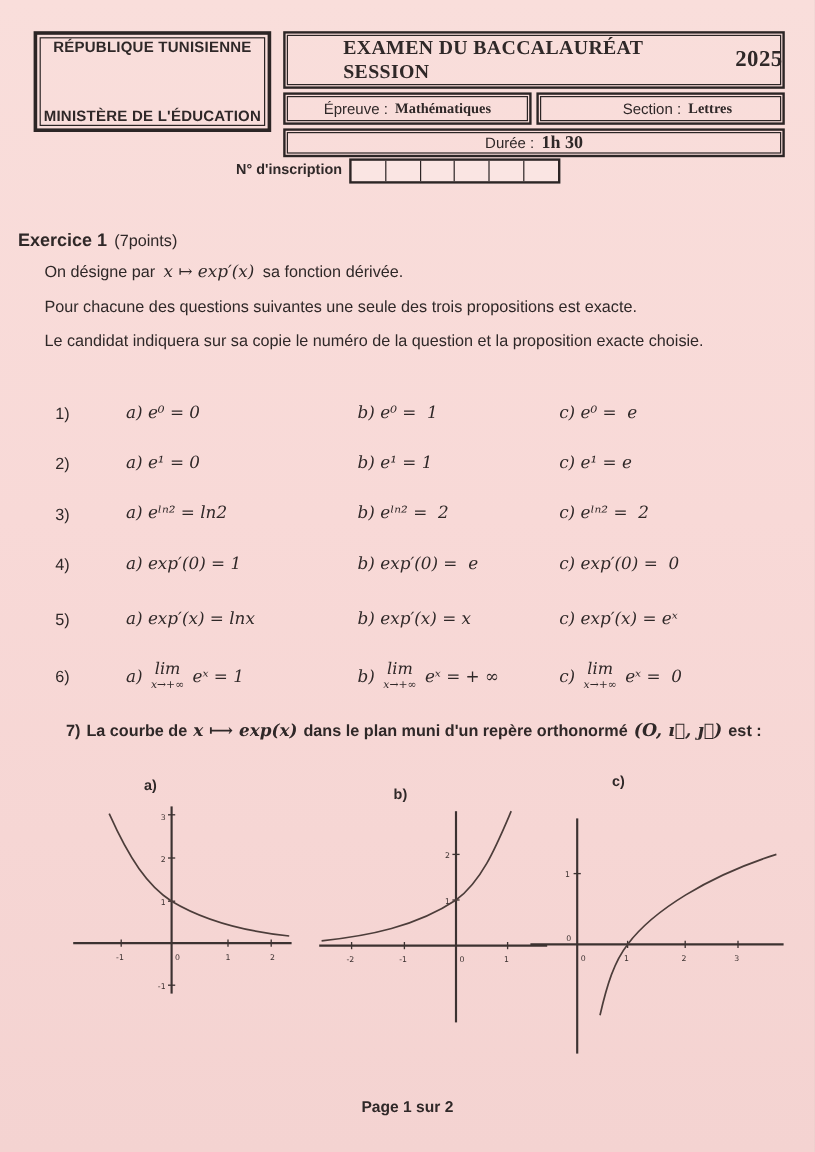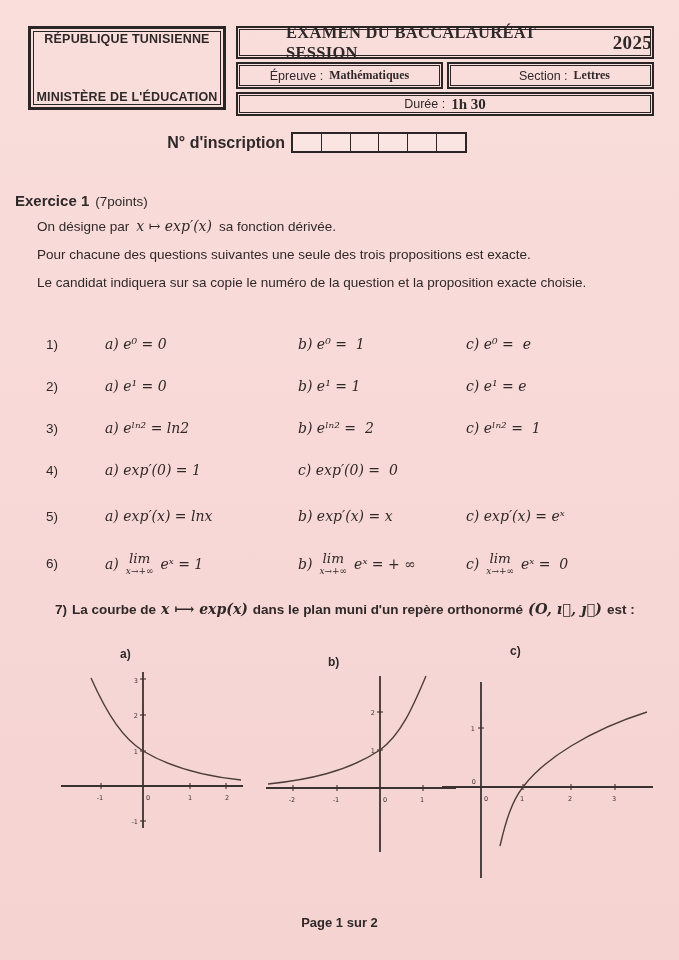--- a/index.html
+++ b/index.html
@@ -10,32 +10,32 @@
     color:#2f2828;
   }
   
   .header{position:absolute;left:28px;top:26px;width:626px;display:flex;gap:10px;}
   .inst-box{width:198px;height:84px;border:3px solid #2c2525;box-sizing:border-box;display:flex;background:transparent;}
   .inst-inner{flex:1;margin:2px;border:1px solid #2c2525;display:flex;flex-direction:column;justify-content:space-between;align-items:center;gap:5px;
     font-weight:bold;font-size:12.5px;letter-spacing:0.2px;text-align:center;}
   .right-group{flex:1;display:flex;flex-direction:column;gap:3px;}
   .hbox{border:2px solid #2c2525;position:relative;box-sizing:border-box;display:flex;align-items:center;justify-content:center;}
   .hbox::after{content:"";position:absolute;inset:1px;border:1px solid #2c2525;pointer-events:none;}
-  .hrow1{height:33px;font-family:"Liberation Serif",serif;font-weight:bold;font-size:16.5px;letter-spacing:0.3px;padding-left:48px;}
+  .hrow1{height:48px;font-family:"Liberation Serif",serif;font-weight:bold;font-size:16.5px;letter-spacing:0.3px;padding-left:48px;}
   .hrow1 .year{font-size:19px;margin-left:7px;}
   .hrow2{display:flex;gap:4px;height:27px;}
   .hrow2 .hbox.epreuve{flex:1.16;}
   .hrow2 .hbox.section{flex:1;padding-left:28px;}
   .hrow3{height:24px;}
   .lbl{font-size:12.5px;margin-right:6px;}
   .val{font-family:"Liberation Serif",serif;font-weight:bold;font-size:12px;}
   .hrow3 .val{font-size:15px;}
   
   .inscription{position:absolute;top:131px;left:0;width:100%;height:26px;}
-  .insc-label{position:absolute;right:394px;top:3px;font-weight:bold;font-size:16px;white-space:nowrap;}
+  .insc-label{position:absolute;right:394px;top:3px;font-weight:bold;font-size:12px;white-space:nowrap;}
   .insc-cells{position:absolute;left:291px;top:1px;display:flex;border:2px solid #2c2525;width:176px;height:21px;box-sizing:border-box;background:rgba(255,255,255,0.25);}
   .insc-cell{flex:1;border-right:1.5px solid #2c2525;}
   .insc-cell:last-child{border-right:none;}
   
   .ex-title{position:absolute;left:15px;top:192px;font-weight:bold;font-size:15px;}
   .ex-points{font-weight:400;font-size:13.5px;margin-left:6px;}
   .intro{position:absolute;left:37px;top:217px;width:612px;font-size:13.5px;}
   .intro p{margin:0 0 9px 0;line-height:19px;}
   .math{font-family:"DejaVu Serif","DejaVu Sans",serif;font-style:italic;font-size:14px;white-space:pre;}
   .intro .math{margin:0 7px;}
@@ -123,25 +123,26 @@
   <div class="qrow" style="top:378px">
     <span class="qnum">2)</span>
     <span class="math">a) e¹ = 0</span>
     <span class="math">b) e¹ = 1</span>
     <span class="math">c) e¹ = e</span>
   </div>
   <div class="qrow" style="top:420px">
     <span class="qnum">3)</span>
     <span class="math">a) eˡⁿ² = ln2</span>
     <span class="math">b) eˡⁿ² =  2</span>
-    <span class="math">c) eˡⁿ² =  1</span>
+    <span class="math">c) eˡⁿ² =  2</span>
   </div>
   <div class="qrow" style="top:462px">
     <span class="qnum">4)</span>
     <span class="math">a) exp′(0) = 1</span>
+    <span class="math">b) exp′(0) =  e</span>
     <span class="math">c) exp′(0) =  0</span>
   </div>
   <div class="qrow" style="top:508px">
     <span class="qnum">5)</span>
     <span class="math">a) exp′(x) = lnx</span>
     <span class="math">b) exp′(x) = x</span>
     <span class="math">c) exp′(x) = eˣ</span>
   </div>
 
   <div class="qrow" style="top:552px">

